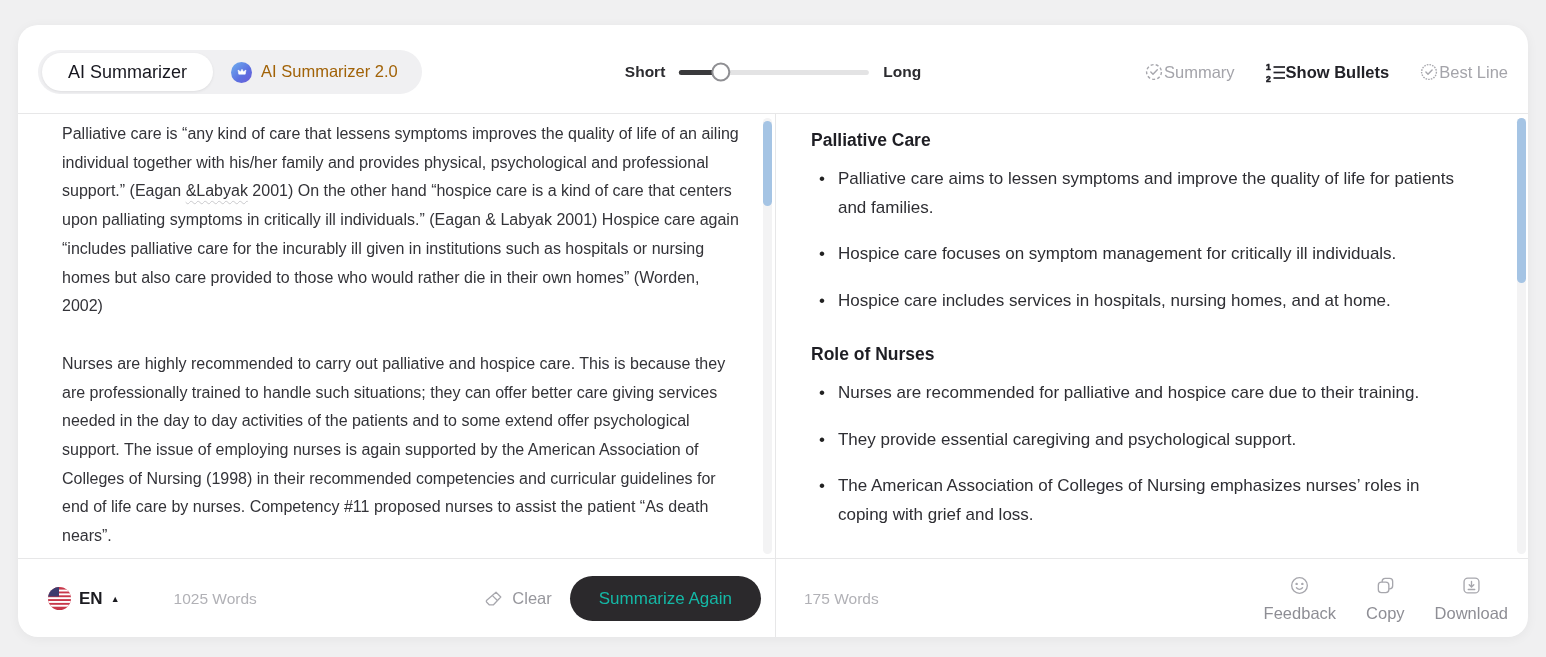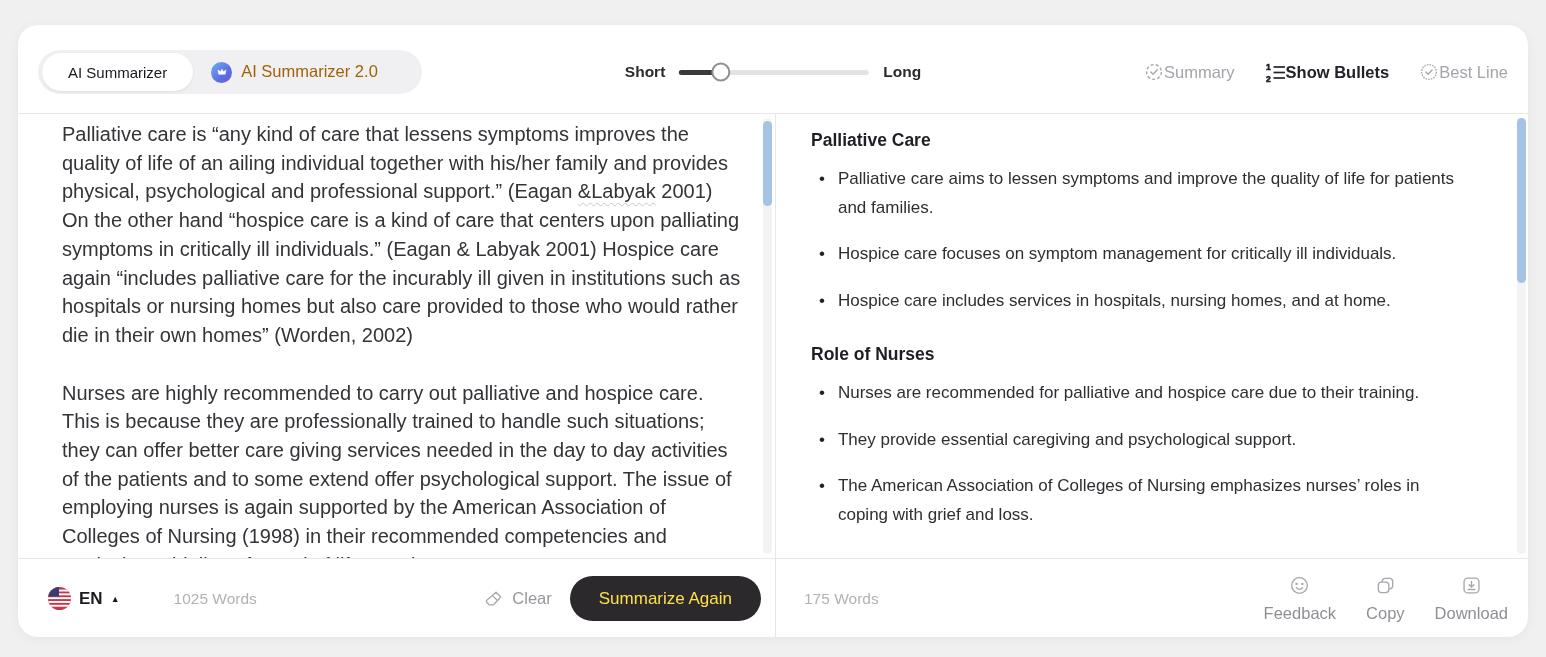--- a/index.html
+++ b/index.html
@@ -18,21 +18,21 @@
   
   .toolbar { position:absolute; left:0; top:0; width:100%; height:88px; }
   .mode-toggle {
     position:absolute; left:20px; top:25px; height:44px; width:384px;
     background:#f0f0f2; border-radius:22px; display:flex; align-items:center;
   }
   .mode-pill-active {
     height:38px; margin-left:4px; padding:0 26px; background:#ffffff;
     border-radius:19px; display:flex; align-items:center;
     box-shadow:0 1px 3px rgba(0,0,0,0.08); cursor:pointer;
-    font-size:15px; color:#17171f;
+    font-size:18px; color:#17171f;
   }
   .mode-pill-inactive {
     display:flex; gap:9px; padding:0 20px 0 18px;
     cursor:pointer; font-size:16.5px; color:#a16207;
   }
   .crown-circle {
     width:21px; height:21px; border-radius:50%;
     background:linear-gradient(135deg,#6fb1f0 0%,#5c6fe0 60%,#6b5bd8 100%);
     display:flex; align-items:center; justify-content:center;
   }
@@ -65,21 +65,21 @@
     position:absolute; left:0; top:88px; width:100%; height:446px;
     border-top:1px solid #e7e7e8; border-bottom:1px solid #e7e7e8;
   }
   .v-divider {
     position:absolute; left:757px; top:88px; width:1px; height:524px; background:#e7e7e8;
   }
   .panel-left {
     position:absolute; left:0; top:0; width:757px; height:444px; overflow:hidden;
   }
   .source-text {
-    padding:6px 34px 0 44px; font-size:20px; line-height:28.7px; color:#333338;
+    padding:6px 34px 0 44px; font-size:16px; line-height:28.7px; color:#333338;
   }
   .source-text p + p { margin-top:29px; }
   .misspelled { text-decoration:underline wavy #c9c9cc 1px; text-underline-offset:4px; }
   .panel-right {
     position:absolute; left:758px; top:0; width:752px; height:444px; overflow:hidden;
   }
   .summary-body { padding:16px 60px 0 35px; color:#2e2e33; }
   .summary-heading { font-size:17.5px; font-weight:bold; color:#1e1e24; margin:28px 0 14px 0; }
   .summary-heading.first { margin-top:0; }
   .bullet-row { display:flex; gap:13px; margin:0 0 18px 0; font-size:17px; line-height:28.7px; }
@@ -102,21 +102,21 @@
     display:flex; align-items:center; padding:0 14px 0 30px;gap:40px;
   }
   .lang-select { display:flex; align-items:center; gap:8px; cursor:pointer; }
   .lang-code { font-size:17px; font-weight:bold; color:#1b1b20; }
   .lang-caret { font-size:9px; color:#1b1b20; }
   .word-count { font-size:15.5px; color:#b1b1b6; margin-left:14px; }
   .footer-left-actions { margin-left:auto; display:flex; align-items:center; gap:18px; }
   .clear-btn { display:flex; align-items:center; gap:7px; font-size:16.5px; color:#97979d; cursor:pointer; }
   .summarize-btn {
     height:45px; padding:0 29px; border:none; border-radius:23px;
-    background:#2b292c; color:#fde047; font-size:17px;
+    background:#2b292c; color:#14b8a6; font-size:17px;
     font-family:"Liberation Sans", sans-serif; cursor:pointer;text-align:center;
   }
   .footer-right {
     position:absolute; left:758px; top:0; width:752px; height:100%;
     display:flex; align-items:center; padding:0 20px 0 28px;
   }
   .footer-right-actions { margin-left:auto; display:flex; align-items:center; gap:30px; }
   .icon-action { display:flex; align-items:center; gap:8px; font-size:16.5px; color:#8e8e95; cursor:pointer;flex-direction:column; }
   .gray-icon { color:#a7a7ad; display:flex; }
 </style>

